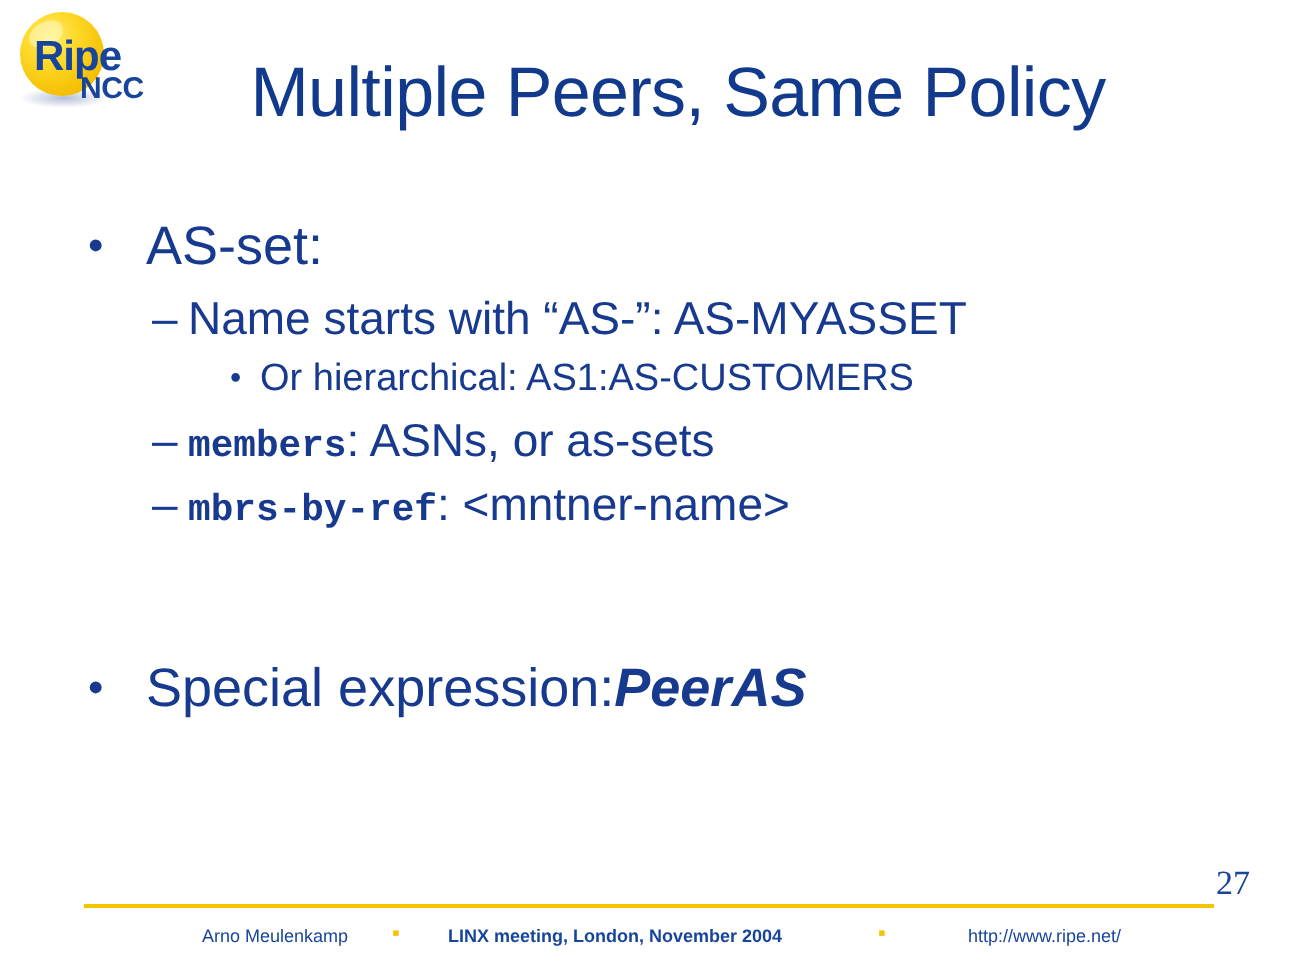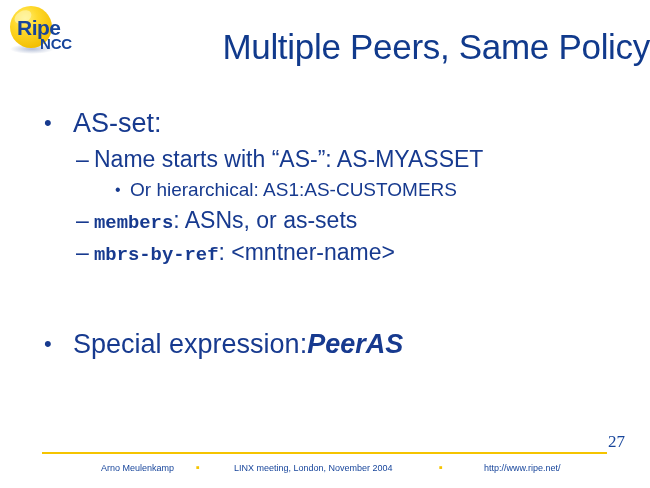--- a/index.html
+++ b/index.html
@@ -26,21 +26,21 @@
     height: 52px;
   }
   #logo svg { display: block; }
 
   
   #title {
     position: absolute;
     left: 0;
     top: 27px;
     width: 650px;
-    text-align: right;
+    text-align: center;
     padding-left: 28px;
     box-sizing: border-box;
     color: #113A8C;
     font-family: "Liberation Sans", sans-serif;
     font-size: 35px;
     font-weight: 400;
     letter-spacing: -0.3px;
     line-height: 40px;
     white-space: nowrap;
   }
@@ -141,21 +141,21 @@
     height: 18px;
     color: #17459B;
     font-family: "Liberation Sans", sans-serif;
     font-size: 9px;
     line-height: 14px;
     white-space: nowrap;
   }
   #footer .fitem { position: absolute; top: 0; }
   #f-author { left: 70px; margin-left: 31px; }
   #f-dot1   { left: 196px; color: #F5C400; font-size: 11px; line-height: 13px;}
-  #f-event  { left: 234px; }
+  #f-event  { left: 224px; font-weight: bold; }
   #f-dot2   { left: 439px; color: #F5C400; font-size: 11px; line-height: 13px;}
   #f-url    { left: 484px; }
 </style>
 </head>
 <body>
 
 <div id="slide">
 
   <div id="logo">
     <svg width="78" height="52" viewBox="0 0 78 52" xmlns="http://www.w3.org/2000/svg">

